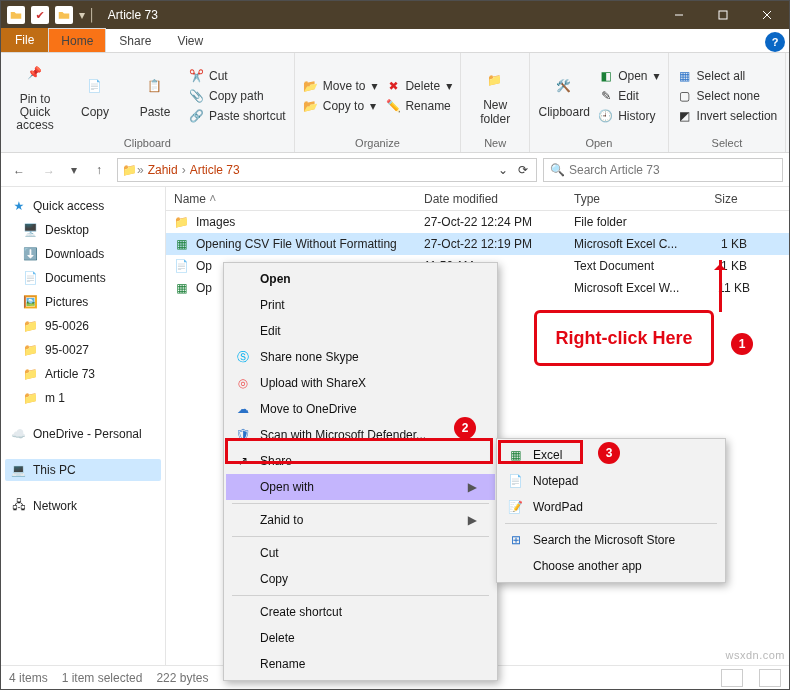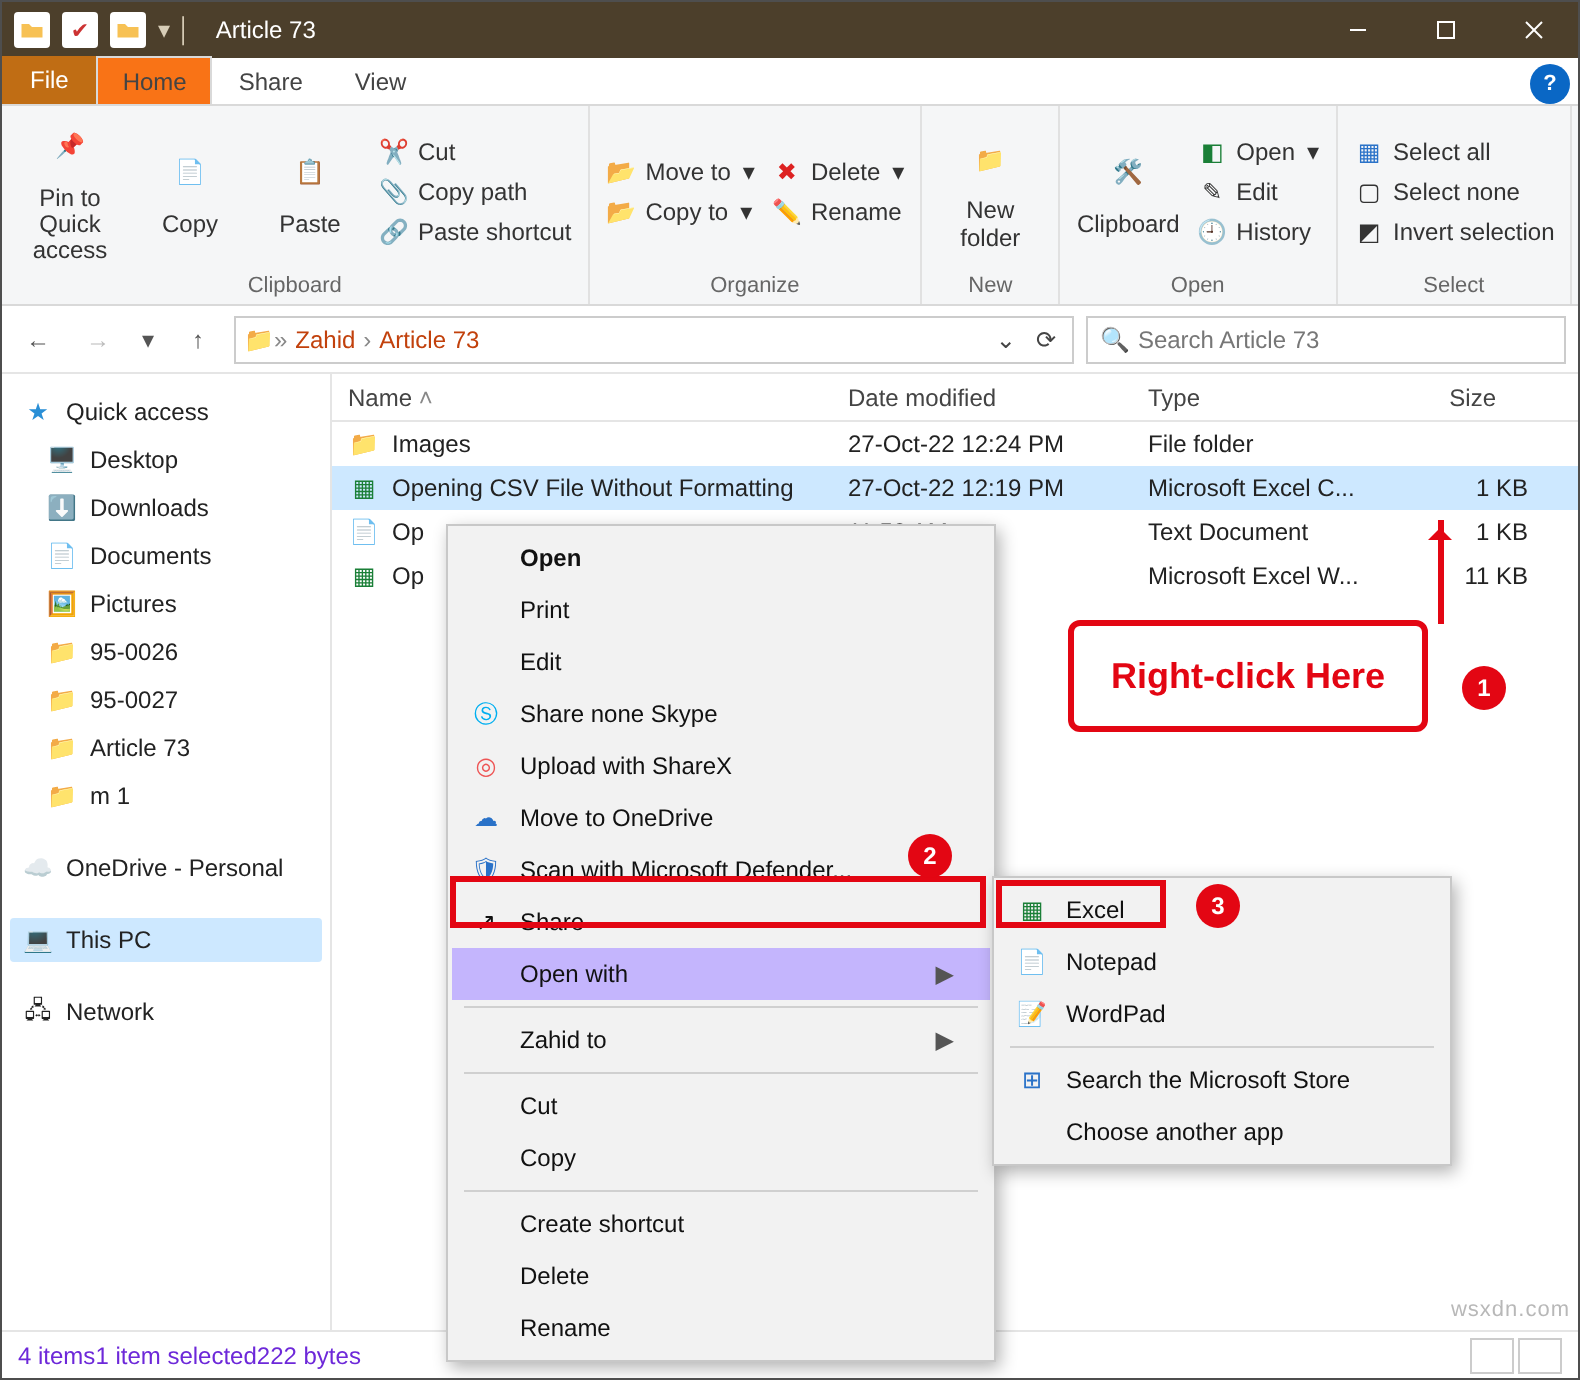--- a/index.html
+++ b/index.html
@@ -42,27 +42,27 @@
   .body{flex:1;display:flex;overflow:hidden}
   .side{width:165px;border-right:1px solid #e5e5e5;padding:8px 4px;display:flex;flex-direction:column;gap:2px;overflow:hidden}
   .side-item{display:flex;align-items:center;gap:6px;padding:3px 6px 3px 18px;color:#222;border-radius:2px}
   .side-item.h0{padding-left:6px;font-weight:500}
   .side-item.sel{background:#cde8ff}
   .side-item .sic{width:16px;height:16px;display:flex;align-items:center;justify-content:center}
   .side-gap{height:10px}
   .list{flex:1;position:relative;overflow:hidden}
   .cols{display:flex;height:24px;align-items:center;border-bottom:1px solid #e5e5e5;color:#444}
   .col{padding:0 8px}
-  .c-name{flex:0 0 250px}.c-date{flex:0 0 150px}.c-type{flex:0 0 130px}.c-size{flex:0 0 60px;text-align:right}
+  .c-name{flex:0 0 250px}.c-date{flex:0 0 150px}.c-type{flex:0 0 130px}.c-size{flex:0 0 60px;text-align:center}
   .row{display:flex;height:22px;align-items:center;color:#222}
   .row .fic{width:16px;height:16px;margin:0 6px 0 8px;display:flex;align-items:center;justify-content:center}
   .row.sel{background:#cde8ff}
   .row .c-size{color:#222}
   
-  .status{height:24px;border-top:1px solid #e5e5e5;display:flex;align-items:center;padding:0 8px;color:#6d28d9;background:#fff}
+  .status{height:24px;border-top:1px solid #e5e5e5;display:flex;align-items:center;padding:0 8px;gap:14px;color:#737373;background:#fff}
   .status .spacer{flex:1}
   .status .vbtn{width:22px;height:18px;border:1px solid #ccc;margin-left:2px}
   
   .ctx{position:absolute;background:#f2f2f2;border:1px solid #c8c8c8;box-shadow:2px 3px 8px rgba(0,0,0,.3);padding:3px 2px}
   .ci{display:flex;align-items:center;gap:8px;padding:4px 18px 4px 8px;color:#111;white-space:nowrap}
   .ci .cic{width:18px;height:18px;display:flex;align-items:center;justify-content:center}
   .ci .arr{margin-left:auto;color:#555}
   .csep{height:1px;background:#d0d0d0;margin:3px 6px}
   .ctx.main{width:275px;left:222px;top:261px}
   .ctx.sub{width:230px;left:495px;top:437px}

